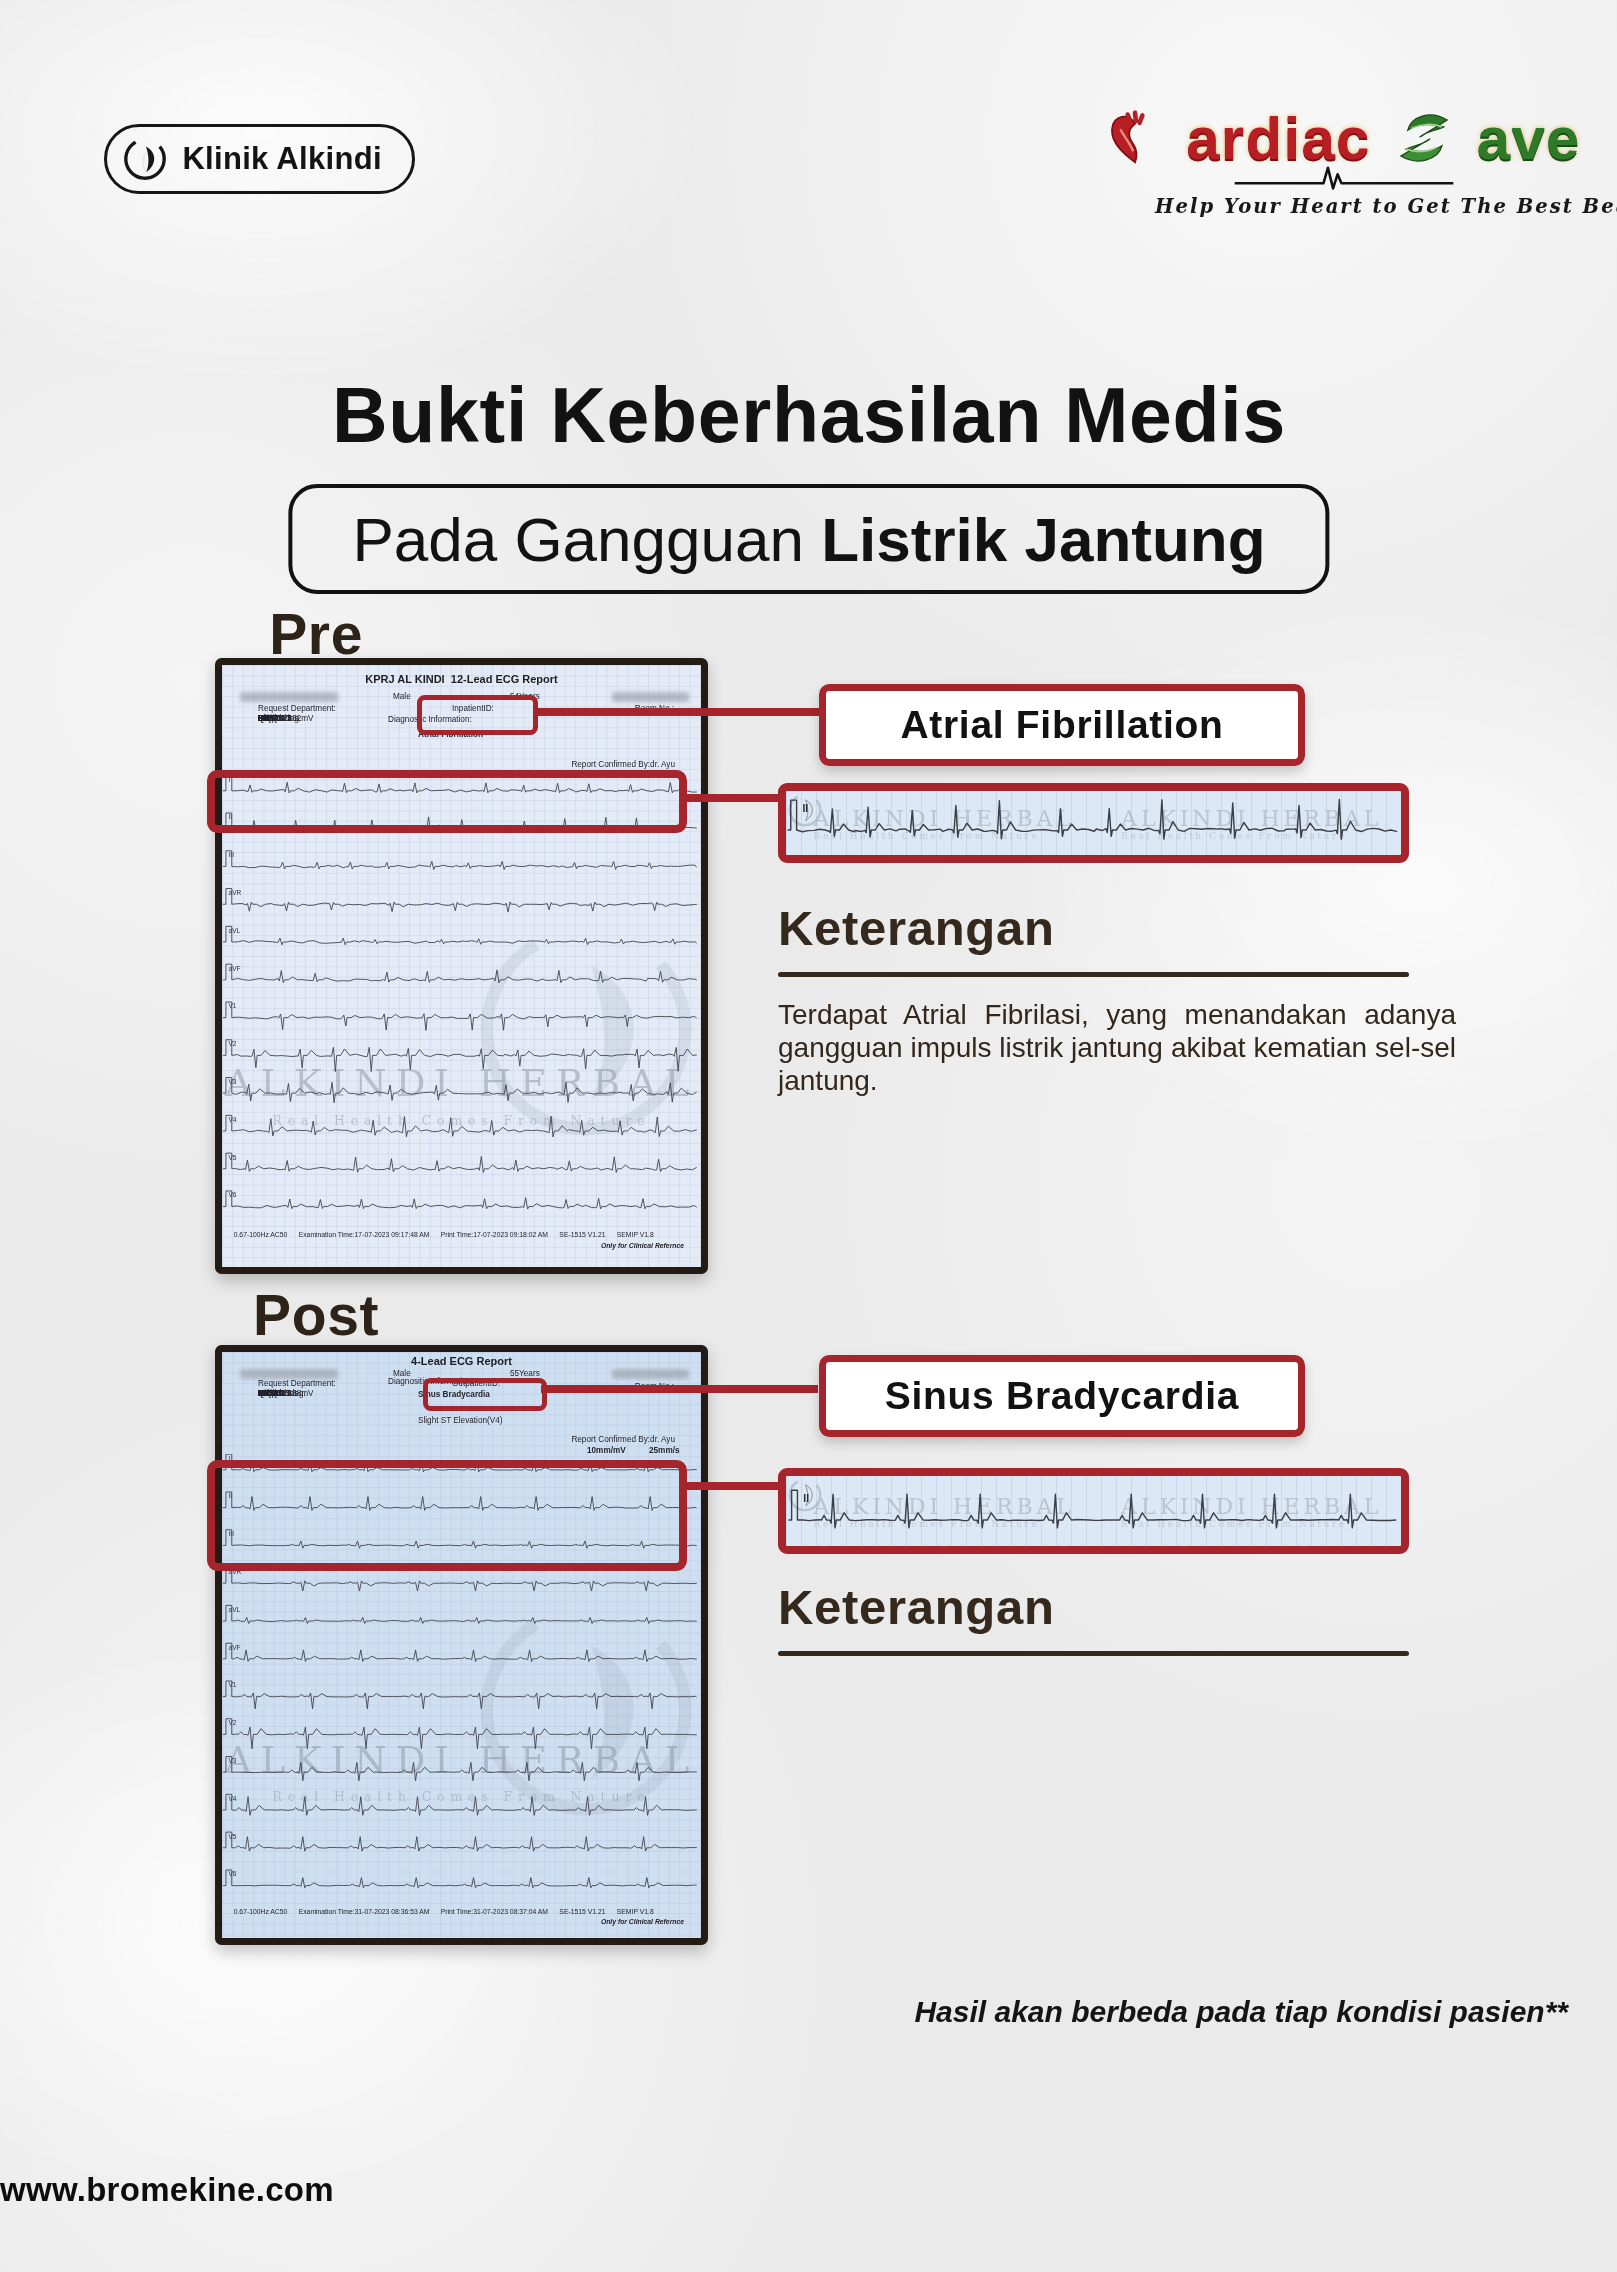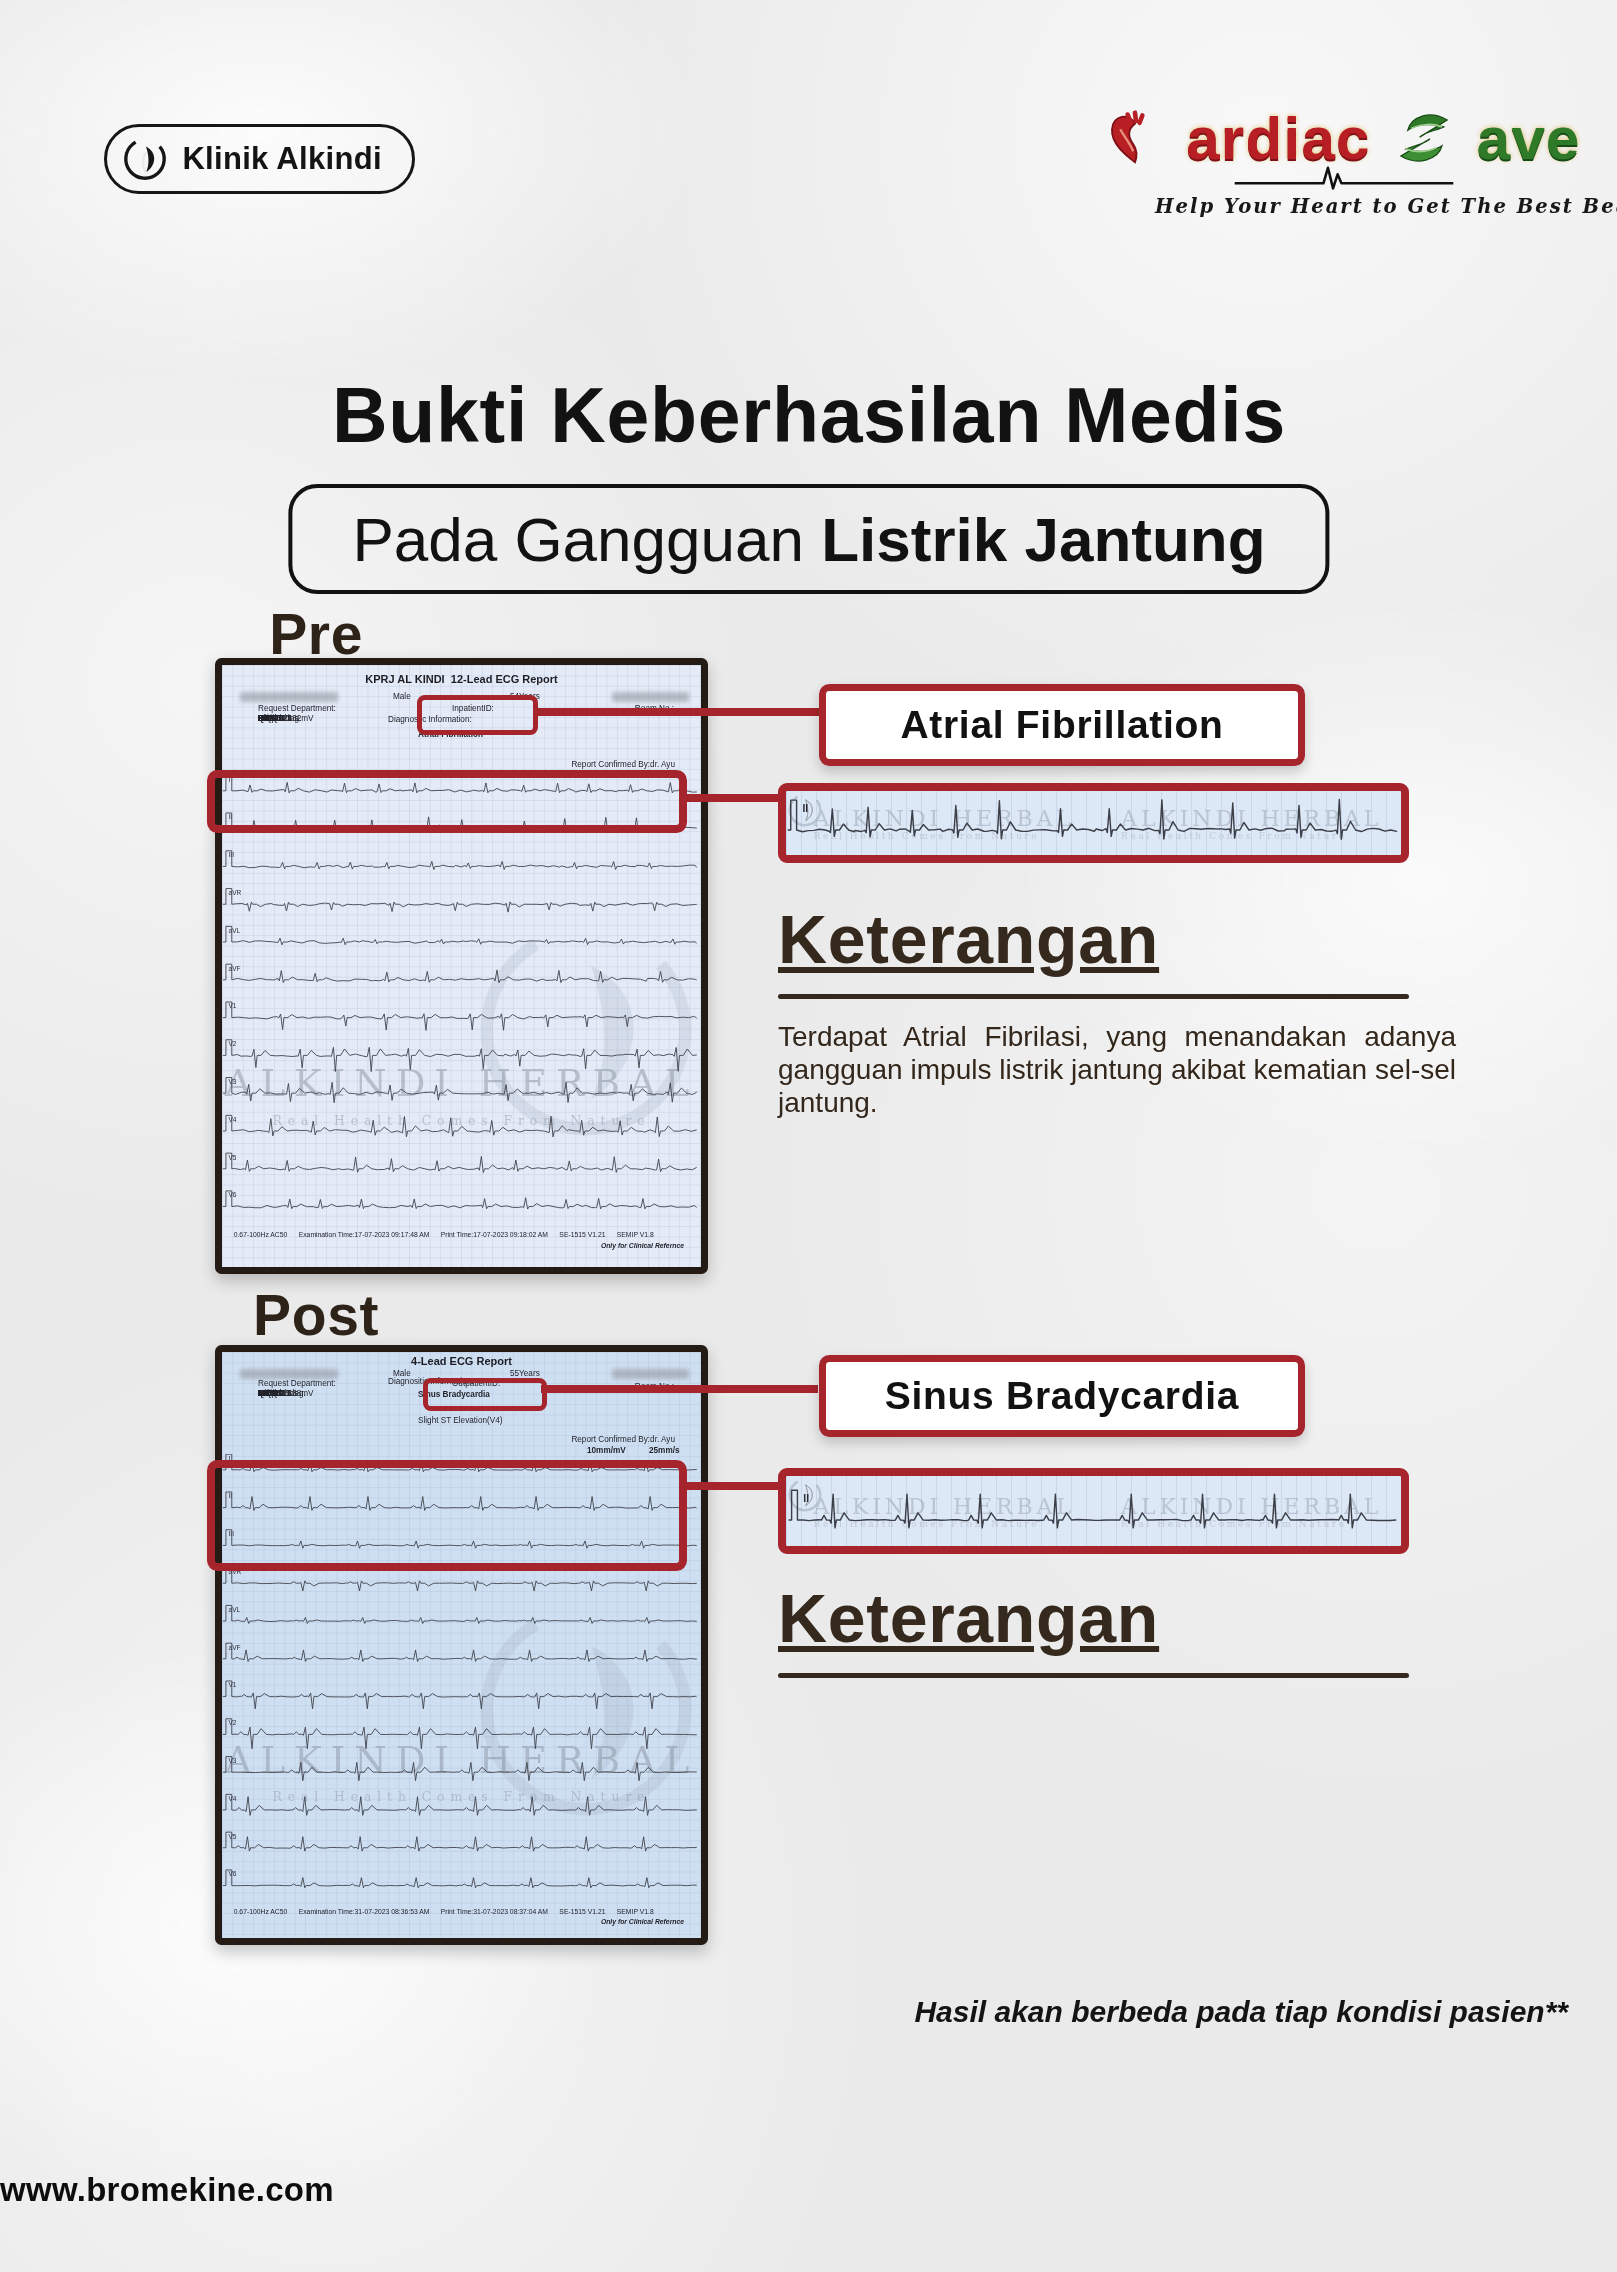--- a/index.html
+++ b/index.html
@@ -99,21 +99,21 @@
   .strip-wm{position:absolute;inset:0;display:flex;align-items:center;justify-content:space-around;z-index:1;opacity:.42;color:#8b95a3;}
   .strip-wm .wm-grp{display:flex;align-items:center;gap:9px;}
   .strip-wm .wm-txt{font-family:"DejaVu Serif",serif;}
   .strip-wm .wm-t1{font-size:22px;letter-spacing:3.9px;white-space:nowrap;}
   .strip-wm .wm-t2{font-size:9px;letter-spacing:2.6px;white-space:nowrap;color:#97a0ac;}
 
   
   .ket{position:absolute;left:778px;width:678px;color:#35281c;}
   .ket-pre{top:900px;}
   .ket-post{top:1579px;}
-  .ket-title{font-size:68px;font-weight:900;letter-spacing:0.7px;text-decoration:underline;}
+  .ket-title{font-size:49px;font-weight:900;letter-spacing:0.7px;}
   .ket-rule{margin-top:15.7px;width:631px;height:5.2px;background:#35281c;border-radius:2.6px;}
   .ket-text{margin-top:21px;font-size:28px;line-height:33px;font-weight:500;text-align:justify;color:#33271c;}
   .ket-post .ket-text{line-height:31px;}
 
   .disclaimer{position:absolute;right:50px;top:1995px;font-size:30px;font-weight:700;font-style:italic;color:#141414;}
   .site{position:absolute;left:0;top:2171px;width:100%;text-align:left;font-size:33px;font-weight:800;color:#0d0d0d;letter-spacing:0.3px;}
 </style>
 </head>
 <body>
 

